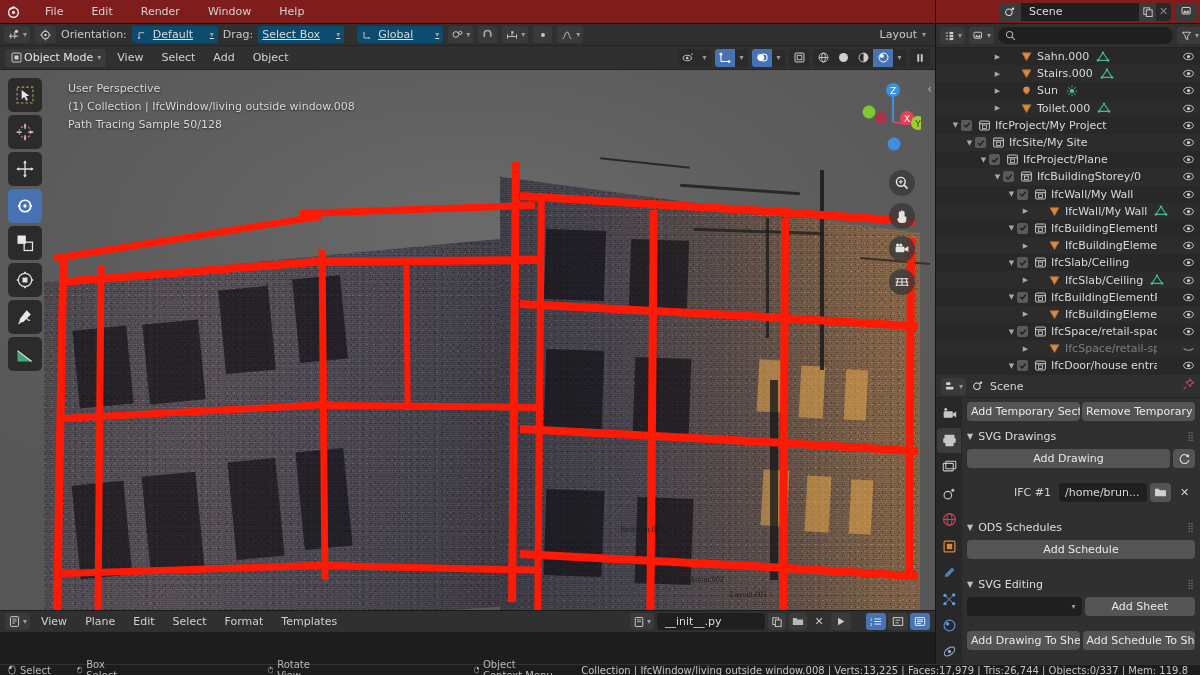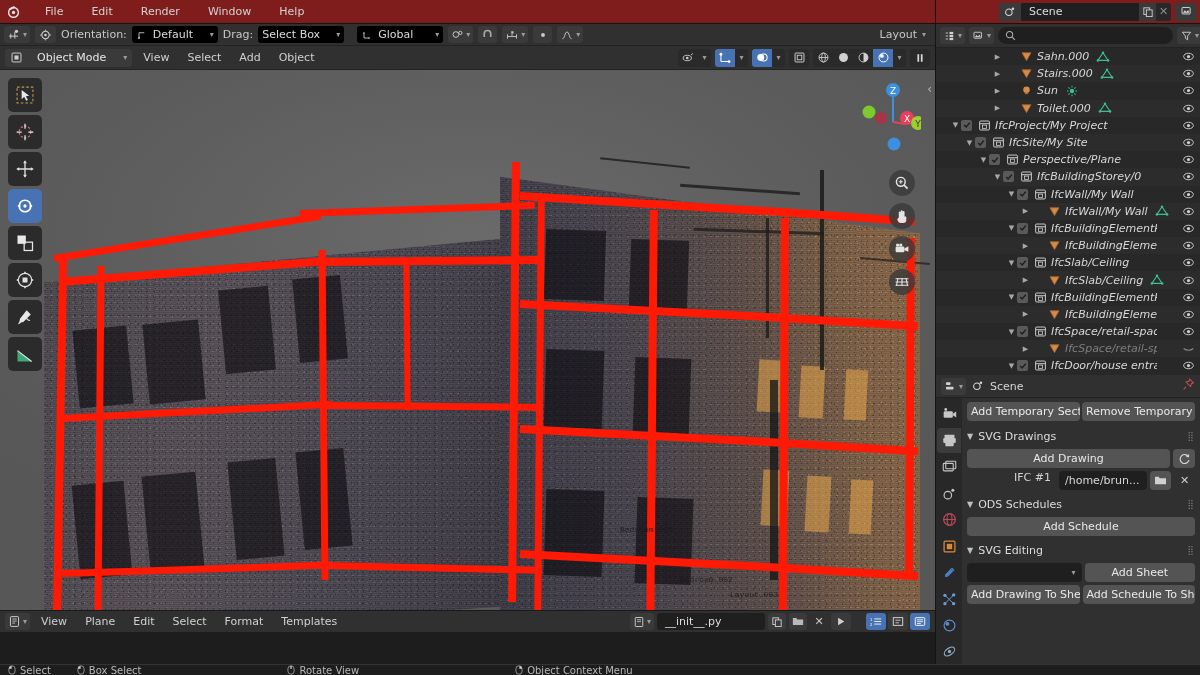--- a/index.html
+++ b/index.html
@@ -47,37 +47,37 @@
 
   
   .toolheader {
     position:absolute; left:0; top:24px; width:935px; height:22px;
     background:#303030; display:flex; align-items:center; padding:0 4px; gap:5px;
     border-bottom:1px solid #232323;
   }
   .th-btn { display:flex; align-items:center; height:17px; background:#3a3a3a; border-radius:3px; padding:0 3px; gap:2px; }
   .th-lbl { font-size:11px; color:#c8c8c8; white-space:nowrap; }
   .dropdown {
-    display:flex; align-items:center; height:17px; background:#000000; border-radius:3px;
-    padding:0 4px; gap:5px; min-width:86px;
+    display:flex; align-items:center; height:17px; background:#0c4a6e; border-radius:3px;
+    padding:0 4px; gap:5px; min-width:86px;text-decoration:underline;
   }
   .dropdown .val { font-size:11px; color:#dadada; }
   .chev { color:#9a9a9a; font-size:8px; margin-left:auto; }
   .th-toggle { width:19px; height:17px; background:#3a3a3a; border-radius:3px; display:flex; align-items:center; justify-content:center; }
   .th-opts { margin-left:auto; display:flex; align-items:center; height:17px; padding:0 5px; gap:5px; color:#c8c8c8; font-size:11px; }
 
   
   .vp-header {
     position:absolute; left:0; top:46px; width:935px; height:24px;
     background:#303030; display:flex; align-items:center; padding:0 5px; gap:4px;
     border-bottom:1px solid #232323;
   }
   .mode-sel {
     display:flex; align-items:center; height:18px; background:#3a3a3a; border-radius:3px;
-    padding:0 5px; gap:14px;
+    padding:0 5px; gap:1px;
   }
   .vp-menu { padding:0 7px; height:18px; line-height:18px; font-size:11px; color:#d0d0d0; border-radius:3px; }
   .vp-right { margin-left:auto; display:flex; align-items:center; gap:4px; }
   .grp { display:flex; align-items:center; background:#2a2a2a; border-radius:3px; overflow:hidden; height:18px; }
   .grp > div { width:20px; height:18px; display:flex; align-items:center; justify-content:center; }
   .grp .sel { background:#4772b3; }
   .grp .dd { width:13px; color:#999; font-size:8px; }
 
   
   .viewport {
@@ -118,21 +118,21 @@
       radial-gradient(circle at 82% 73%, rgba(0,0,0,.55) .6px, transparent .8px),
       radial-gradient(circle at 51% 41%, rgba(255,255,255,.35) .6px, transparent .8px),
       radial-gradient(circle at 24% 86%, rgba(0,0,0,.5) .6px, transparent .8px);
     background-size: 7px 7px, 9px 9px, 11px 11px, 8px 8px, 13px 13px, 6px 6px;
   }
   .win { position:absolute; background:rgba(12,10,14,.62); }
   .winlit { position:absolute; background:rgba(232,168,74,.55); }
   .wire { position:absolute; background:#ff1a05; }
   .vp-label {
     position:absolute; font-size:8px; color:#1a1a1a; white-space:nowrap;
-    font-family:Liberation Mono, monospace; opacity:.85;
+    font-family:Liberation Serif, serif; opacity:.85;
   }
 
   
   .vp-text { position:absolute; left:68px; top:10px; font-size:11px; color:#d9d9d9; line-height:18px; text-shadow:0 1px 2px rgba(0,0,0,.6); }
 
   
   .vp-toolbar { position:absolute; left:8px; top:8px; width:34px; display:flex; flex-direction:column; gap:3px; }
   .tool {
     width:34px; height:34px; background:#2b2b2b; border-radius:5px;
     display:flex; align-items:center; justify-content:center;
@@ -188,21 +188,21 @@
   .ol-tree { height:327px; overflow:hidden; position:relative; }
   .ol-row { display:flex; align-items:center; height:17.2px; padding-right:4px; position:relative; }
   .ol-row.alt { background:#2c2c2c; }
   .ol-row.dim .ol-name { color:#7d7d7d; }
   .ol-disc { width:11px; display:flex; align-items:center; justify-content:center; color:#a8a8a8; font-size:7px; flex:none; }
   .ol-chk {
     width:11px; height:11px; background:#5a5a5a; border-radius:2px; flex:none;
     display:flex; align-items:center; justify-content:center; margin-right:4px;
   }
   .ol-ico { width:16px; display:flex; align-items:center; justify-content:center; flex:none; margin-right:3px;}
-  .ol-name { font-size:11px; color:#d8d8d8; white-space:nowrap; overflow:hidden; text-overflow:clip;font-style:italic; }
+  .ol-name { font-size:11px; color:#d8d8d8; white-space:nowrap; overflow:hidden; text-overflow:clip; }
   .ol-data { width:18px; display:flex; align-items:center; justify-content:center; flex:none; margin-left:5px;}
   .ol-eye { margin-left:auto; width:16px; display:flex; align-items:center; justify-content:center; flex:none; }
 
   
   .props { position:absolute; left:936px; top:375px; width:264px; height:289px; background:#303030; }
   .pr-header {
     height:23px; background:#303030; display:flex; align-items:center; padding:0 5px; gap:6px;
     border-bottom:1px solid #232323;
   }
   .pr-ed { display:flex; align-items:center; height:17px; background:#3a3a3a; border-radius:3px; padding:0 3px; gap:2px; }
@@ -218,21 +218,21 @@
     background:#545454; border-radius:4px; height:19px; line-height:19px; text-align:center;
     font-size:11px; color:#e8e8e8; flex:1; overflow:hidden; white-space:nowrap; padding:0 4px;
   }
   .pbtn.wide { width:100%; }
   .panel-hd {
     display:flex; align-items:center; gap:5px; height:20px; font-size:11px; color:#dcdcdc;
     margin:4px 0 3px 0;
   }
   .panel-hd .tri { font-size:8px; color:#c0c0c0; }
   .grip { margin-left:auto; color:#777; font-size:9px; letter-spacing:1px; }
-  .pr-line { display:flex; gap:3px; margin-bottom:3px; }
+  .pr-line { display:flex; align-items:center; gap:3px; margin-bottom:15px; }
   .refresh-ic { width:22px; height:19px; background:#545454; border-radius:4px; display:flex; align-items:center; justify-content:center; }
   .ifclabel { font-size:11px; color:#d2d2d2; margin-left:auto; padding-right:5px; }
   .pathfield {
     background:#1f1f1f; height:19px; line-height:19px; border-radius:4px; padding:0 6px;
     font-size:11px; color:#d8d8d8; width:88px; white-space:nowrap; overflow:hidden;
   }
   .sq-btn { width:21px; height:19px; background:#545454; border-radius:4px; display:flex; align-items:center; justify-content:center; }
   .sel-empty {
     background:#1f1f1f; height:19px; border-radius:4px; flex:1; display:flex; align-items:center;
     padding:0 6px; font-size:11px; color:#ccc;
@@ -529,20 +529,25 @@
     <div class="wire" style="left:536px;top:130px;width:7px;height:420px;transform:rotate(0.5deg)"></div>
     <div class="wire" style="left:648px;top:140px;width:8px;height:420px;transform:rotate(0.5deg)"></div>
     <div class="wire" style="left:780px;top:148px;width:8px;height:400px;transform:rotate(0.3deg)"></div>
     <div class="wire" style="left:906px;top:168px;width:8px;height:340px;transform:rotate(0.3deg)"></div>
     <div class="wire" style="left:404px;top:190px;width:6px;height:150px;transform:rotate(-0.5deg)"></div>
 
     <div class="vp-label" style="left:620px;top:455px">Bedroom.006</div>
     <div class="vp-label" style="left:680px;top:505px">Bedroom.002</div>
     <div class="vp-label" style="left:730px;top:520px">Layout.003</div>
 
+    <div class="vp-text">
+      <div>User Perspective</div>
+      <div>(1) Collection | IfcWindow/living outside window.008</div>
+      <div>Path Tracing Sample 50/128</div>
+    </div>
 
     <div class="vp-toolbar">
       <div class="tool">
         <svg width="20" height="20" viewBox="0 0 24 24">
             <rect x="2.5" y="2.5" width="19" height="19" fill="none" stroke="#c79a52" stroke-width="1.3" stroke-dasharray="3 2.5"></rect>
             <path d="M8 6 L8 17 L11 14 L13.5 19 L15.5 18 L13 13.5 L17 13 Z" fill="#e8e8e8"></path>
           </svg>
       </div>
       <div class="tool">
         <svg width="20" height="20" viewBox="0 0 24 24">
@@ -891,21 +896,21 @@
               <path d="M1.5 5 L4 7.5 L8.5 2" stroke="#1e1e1e" stroke-width="1.8" fill="none"></path>
             </svg>
           </div>
           <div class="ol-ico">
             <svg width="13" height="13" viewBox="0 0 16 16">
               <rect x="2" y="2.5" width="12" height="11" rx="1.2" fill="none" stroke="#cfcfcf" stroke-width="1.2"></rect>
               <path d="M2 5.8 h12" stroke="#cfcfcf" stroke-width="1.2"></path>
               <rect x="5.5" y="7.5" width="5" height="4" fill="none" stroke="#cfcfcf" stroke-width="1"></rect>
             </svg>
           </div>
-          <div class="ol-name">Perspective/Plane</div>
+          <div class="ol-name">IfcProject/Plane</div>
           <div class="ol-data"></div>
           <div class="ol-eye">
             <svg width="13" height="11" viewBox="0 0 16 12">
               <ellipse cx="8" cy="6" rx="6" ry="4" fill="none" stroke="#cdcdcd" stroke-width="1.2"></ellipse>
               <circle cx="8" cy="6" r="2" fill="#cdcdcd"></circle>
             </svg>
           </div>
         </div>
         <div class="ol-row alt">
           <div style="width:56px;flex:none"></div>
@@ -1359,15 +1364,16 @@
         </svg>
       <span>Rotate View</span>
     </div>
     <div class="kbhint" style="margin-left:130px">
       <svg width="8" height="10" viewBox="0 0 10 13">
           <rect x="1" y="1" width="8" height="11" rx="4" fill="none" stroke="#b0b0b0" stroke-width="1"></rect>
           <path d="M9 5 h-3.5 V1.3 A4 4 0 0 1 9 5 Z" fill="#d8d8d8"></path>
         </svg>
       <span>Object Context Menu</span>
     </div>
+    <div class="status-right">Collection | IfcWindow/living outside window.008 | Verts:13,225 | Faces:17,979 | Tris:26,744 | Objects:0/337 | Mem: 119.8</div>
   </div>
 
 </div>
 
 </body></html>

